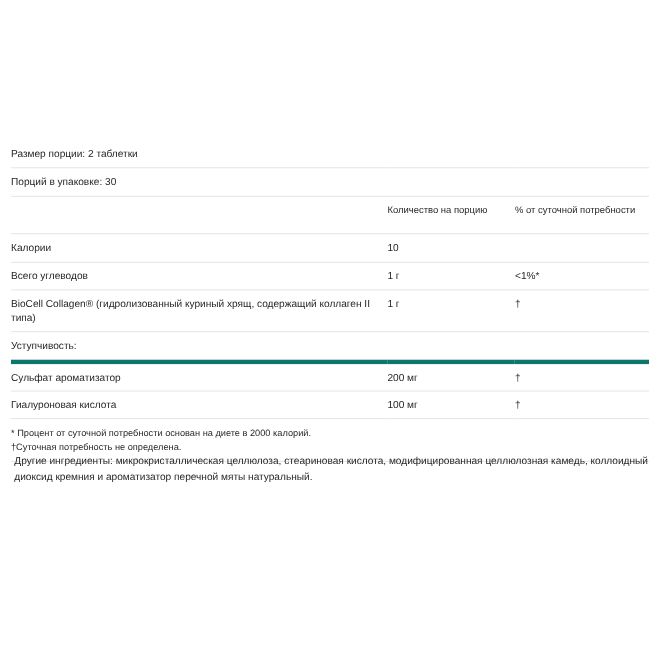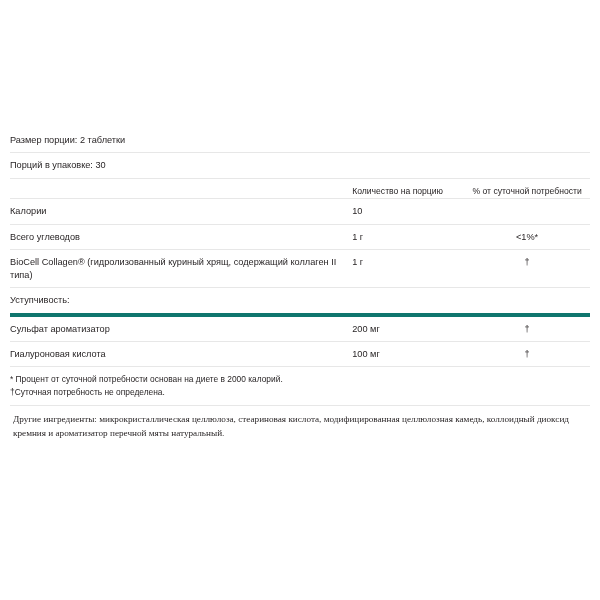--- a/index.html
+++ b/index.html
@@ -34,30 +34,30 @@
     font-size: 9.2px;
     line-height: 1.35;
   }
   .nf-table td {
     padding: 6px 4px 6px 0;
     vertical-align: top;
     border-bottom: 1px solid #e7e7e7;
   }
   .col-name { width: 59%; padding-left: 3px; }
   .col-amount { width: 20%; }
-  .col-dv { width: 21%; text-align: center; }
+  .col-dv { width: 21%; }
 
   .row-serving td { border-bottom: 1px solid #e7e7e7; }
   .serving-text { font-size: 9.2px; margin-left: 48px; }
 
   .hdr td {
     font-size: 8.6px;
     line-height: 1.35;
     padding-top: 7px;
-    padding-bottom: 1px;
+    padding-bottom: 15px;
   }
   .hdr .col-name { border-bottom: 1px solid #e7e7e7; }
 
   .row-subhead td { border-bottom: 4px solid #0f766e; }
 
   .footnote {
     font-size: 8.4px;
     line-height: 1.5;
     padding: 6px 3px 7px 3px;
     border-bottom: 1px solid #e7e7e7;
@@ -67,21 +67,20 @@
   .below {
     position: absolute;
     left: 10px;
     top: 413px;
     width: 580px;
   }
   .other-ing {
     font-size: 9.2px;
     line-height: 1.5;
     padding: 0 0 0 3px;
-    font-family: Liberation Serif, serif;
   }
   .warnings {
     font-size: 9.2px;
     line-height: 1.5;
     padding: 14px 0 0 3px;
   }
 </style>
 </head>
 <body>
 

